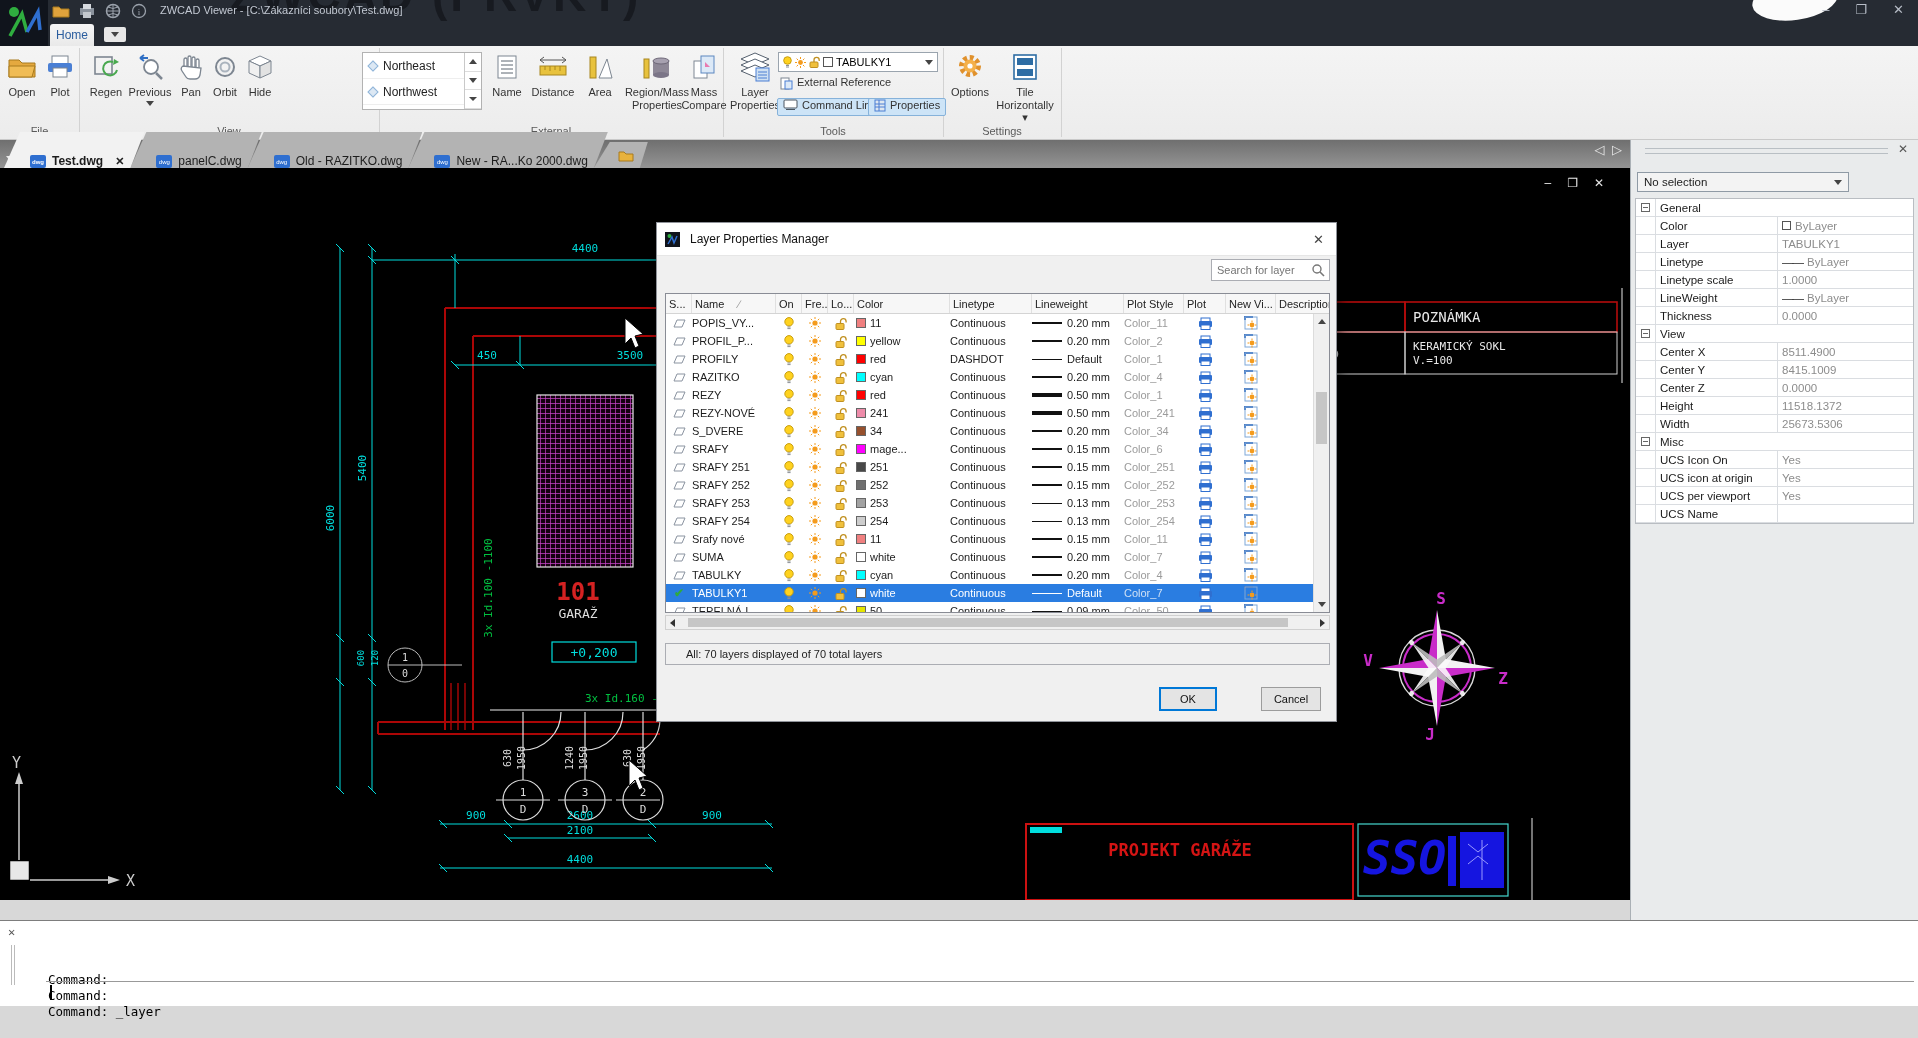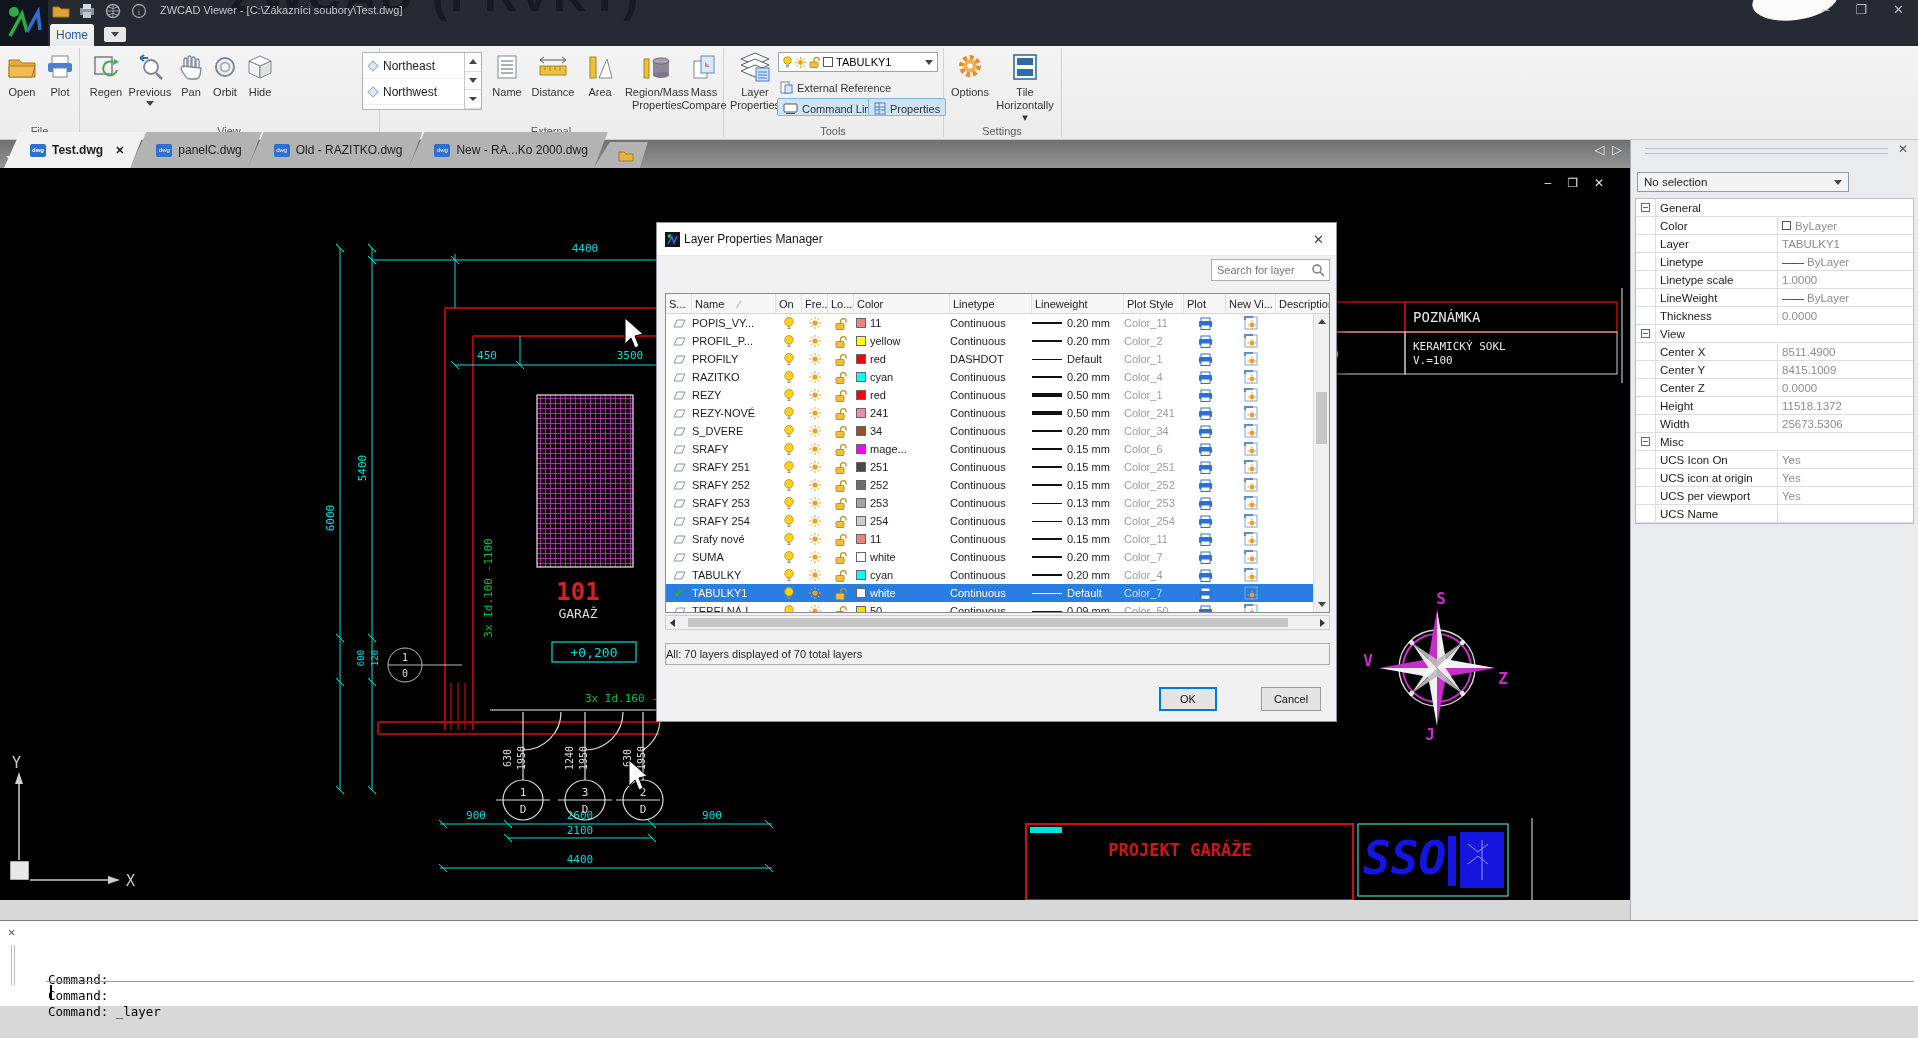--- a/index.html
+++ b/index.html
@@ -17,51 +17,51 @@
 .winctrl span{cursor:default}
 .blob{position:absolute;left:1752px;top:-20px;width:86px;height:40px;background:#fbfbfb;border-radius:50%;transform:rotate(-8deg)}
 .hometab{position:absolute;left:50px;top:24px;width:44px;height:22px;background:linear-gradient(#f6f6f6,#e9e9e9);border-radius:3px 3px 0 0;color:#2a5d9e;font-size:12px;text-align:center;line-height:22px}
 .tabdrop{position:absolute;left:104px;top:27px;width:22px;height:15px;background:#e7e7e7;border-radius:2px;display:flex;align-items:center;justify-content:center}
 
 .ribbon{position:absolute;left:0;top:46px;width:1918px;height:94px;background:linear-gradient(#f4f4f4,#ececec);border-bottom:1px solid #c9c9c9}
 .rsep{position:absolute;top:2px;bottom:2px;width:1px;background:#d2d2d2}
 .rgrouplabel{position:absolute;bottom:2px;font-size:11px;color:#5a5a5a;text-align:center}
 .rbtn{position:absolute;top:4px;display:flex;flex-direction:column;align-items:center;font-size:11px;color:#333;text-align:center;line-height:1.15}
 .rbtn .ric{height:34px;display:flex;align-items:center;justify-content:center;margin-bottom:2px}
-.rbtn-s{position:absolute;display:flex;align-items:flex-end;gap:4px;font-size:11px;color:#333;height:18px}
+.rbtn-s{position:absolute;display:flex;align-items:flex-start;gap:4px;font-size:11px;color:#333;height:18px}
 .toggle-on{background:#cde4f7;border:1px solid #86b2da;padding:0 5px;border-radius:2px}
 .viewlist{position:absolute;left:362px;top:6px;width:120px;height:58px;background:#fff;border:1px solid #b2b2b2;display:flex}
 .vl-rows{flex:1}
 .vl-row{height:26px;display:flex;align-items:center;gap:6px;padding-left:6px;font-size:12px;color:#222;border-bottom:1px solid #eee}
 .diamond{width:8px;height:8px;background:#dce8f4;border:1px solid #8fb4d8;transform:rotate(45deg)}
 .vl-spin{width:17px;border-left:1px solid #c9c9c9;display:flex;flex-direction:column}
 .vl-spin>div{flex:1;display:flex;align-items:center;justify-content:center;border-bottom:1px solid #ddd}
 .layercombo{position:absolute;left:778px;top:6px;width:160px;height:20px;background:#fff;border:1px solid #9aa4ae;display:flex;align-items:center;gap:3px;padding:0 4px;font-size:11px}
 .layercombo .sw{width:10px;height:10px;border:1px solid #555;background:#fff}
 .layercombo .cname{flex:1}
 
 .tri-down{width:0;height:0;border-left:4px solid transparent;border-right:4px solid transparent;border-top:5px solid #444}
 .tri-up{width:0;height:0;border-left:4px solid transparent;border-right:4px solid transparent;border-bottom:5px solid #444}
 .tri-left{width:0;height:0;border-top:4px solid transparent;border-bottom:4px solid transparent;border-right:5px solid #333}
 .tri-right{width:0;height:0;border-top:4px solid transparent;border-bottom:4px solid transparent;border-left:5px solid #333}
 
 .docbar{position:absolute;left:0;top:140px;width:1630px;height:28px;background:linear-gradient(#6f6f6f,#949494);display:flex;align-items:flex-end}
 .docdrop{margin:0 4px 7px 6px}
-.dtab{position:relative;height:36px;display:flex;align-items:center;gap:6px;padding:0 20px 0 26px;margin-left:-14px;font-size:12px;color:#1d1d1d;background:#b3b3b3;clip-path:polygon(16px 0,100% 0,calc(100% - 14px) 100%,0 100%)}
+.dtab{position:relative;height:36px;display:flex;align-items:flex-end;gap:6px;padding:0 20px 0 26px;margin-left:-14px;font-size:12px;color:#1d1d1d;background:#b3b3b3;clip-path:polygon(16px 0,100% 0,calc(100% - 14px) 100%,0 100%)}
 .dtab.active{background:#f2f2f2;font-weight:bold;z-index:2}
 .dtab .dclose{font-size:11px;color:#222;margin-left:6px}
 .dwgicon{width:16px;height:13px;background:#2f6fd0;border-radius:2px;color:#fff;font-size:6px;display:flex;align-items:center;justify-content:center}
 .foldertab{height:26px;background:#b3b3b3;clip-path:polygon(16px 0,100% 0,calc(100% - 8px) 100%,0 100%);display:flex;align-items:center;padding:0 14px 0 24px;margin-left:-14px}
 .docnav{position:absolute;right:6px;top:2px;color:#e8e8e8;font-size:13px;letter-spacing:2px}
 
 .canvas{position:absolute;left:0;top:168px;width:1630px;height:732px;background:#000}
 .win-ctrls{position:absolute;top:8px;right:26px;color:#e6e6e6;font-size:12px;display:flex;gap:16px;z-index:5}
 
 .dialog{position:absolute;left:656px;top:222px;width:681px;height:500px;background:#f0f0f0;border:1px solid #8f9299;box-shadow:3px 4px 12px rgba(0,0,0,.55);z-index:30;font-size:11px}
-.dlg-title{position:absolute;left:0;top:0;right:0;height:24px;background:#fff;display:flex;align-items:center;padding:16px 8px;gap:4px;border-bottom:1px solid #e6e6e6}
+.dlg-title{position:absolute;left:0;top:0;right:0;height:24px;background:#fff;display:flex;align-items:center;padding:16px 8px;gap:10px;border-bottom:1px solid #e6e6e6}
 .dlg-title .t{font-size:12px;color:#111;flex:1}
 .dlg-close{color:#444;font-size:13px;padding:0 4px}
 .dlg-current{position:absolute;left:8px;top:36px;width:540px;height:22px;background:#fff;border:1px solid #abadb3;line-height:20px;padding-left:6px;color:#222}
 .dlg-search{position:absolute;left:554px;top:36px;width:119px;height:22px;background:#fff;border:1px solid #abadb3;display:flex;align-items:center}
 .dlg-search input{flex:1;border:none;outline:none;font-size:11px;color:#444;padding-left:5px;width:90px;font-family:"Liberation Sans",sans-serif;background:transparent}
 .dlg-table{position:absolute;left:8px;top:70px;width:665px;height:320px;background:#fff;border:1px solid #898c95;overflow:hidden}
 .lhead{display:flex;height:20px;border-bottom:1px solid #d4d4d4;background:#f7f7f7;color:#222}
 .lhead .hc{display:flex;align-items:center;padding-left:3px;border-right:1px solid #e0e0e0;overflow:hidden;white-space:nowrap}
 .lrows{position:absolute;left:0;top:20px;width:649px;height:300px;overflow:hidden}
 .lrow{display:flex;height:18px;align-items:center;color:#1c1c1c}
@@ -74,21 +74,21 @@
 .swatch{width:10px;height:10px;border:1px solid #666;margin:0 4px 0 2px;flex-shrink:0}
 .lwline{width:30px;background:#111;margin-right:5px;flex-shrink:0}
 .lrow.sel .lwline{background:#fff}
 .chk{color:#2faa3f;font-weight:bold;font-size:12px}
 .vscroll{position:absolute;right:0;top:20px;bottom:0;width:16px;background:#f0f0f0;border-left:1px solid #dcdcdc}
 .vthumb{position:absolute;left:2px;right:2px;top:78px;height:52px;background:#c6c6c6}
 .sbtn{position:absolute;left:0;right:0;height:15px;display:flex;align-items:center;justify-content:center;background:#f0f0f0}
 .dlg-hscroll{position:absolute;left:8px;top:392px;width:665px;height:15px;background:#f0f0f0;border:1px solid #d0d0d0}
 .hthumb{position:absolute;left:22px;top:2px;height:9px;width:600px;background:#c6c6c6}
 .hs-l{position:absolute;left:4px;top:3px}.hs-r{position:absolute;right:4px;top:3px}
-.dlg-info{position:absolute;left:8px;top:420px;width:665px;height:22px;border:1px solid #abadb3;line-height:20px;padding-left:0;color:#222;background:#f0f0f0}
+.dlg-info{position:absolute;left:8px;top:420px;width:665px;height:22px;border:1px solid #abadb3;line-height:20px;padding-left:20px;color:#222;background:#f0f0f0}
 .btn{position:absolute;top:464px;height:24px;width:58px;background:#e4e4e4;border:1px solid #9c9c9c;font-size:11px;text-align:center;line-height:22px;color:#111}
 .btn.ok{left:502px;border:2px solid #0078d7;line-height:20px}
 .btn.cancel{left:604px;width:60px}
 
 .panel{position:absolute;left:1630px;top:140px;width:288px;height:780px;background:#e9ebec;border-left:1px solid #aab0b5}
 .p-grip{position:absolute;left:14px;right:30px;top:8px;height:6px;border-top:1px solid #b9bfc4;border-bottom:1px solid #b9bfc4}
 .p-close{position:absolute;right:10px;top:2px;color:#555;font-size:12px}
 .p-combo{position:absolute;left:6px;top:32px;width:212px;height:20px;background:#f3f3f3;border:1px solid #8f9aa5;display:flex;align-items:center;padding:0 6px;font-size:11.5px;color:#222}
 .p-combo .lbl{flex:1}
 .p-table{position:absolute;left:4px;top:58px;width:279px;background:#fff;border:1px solid #b9bdc2}

